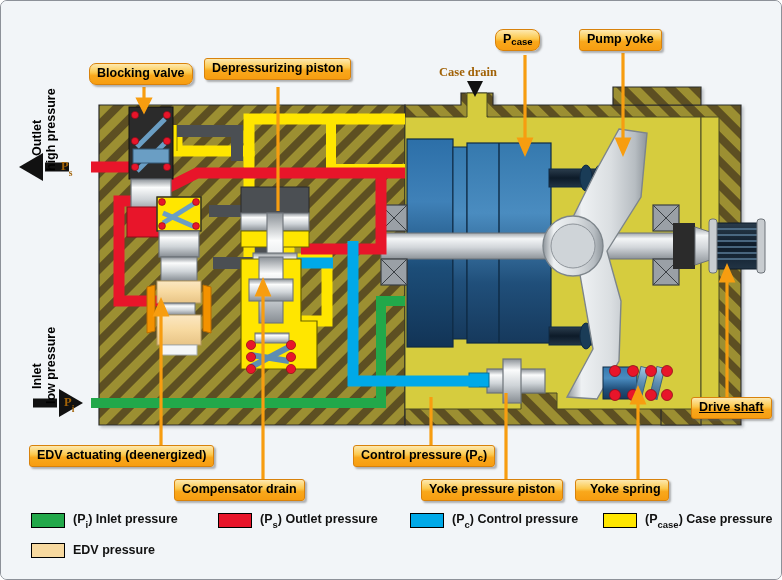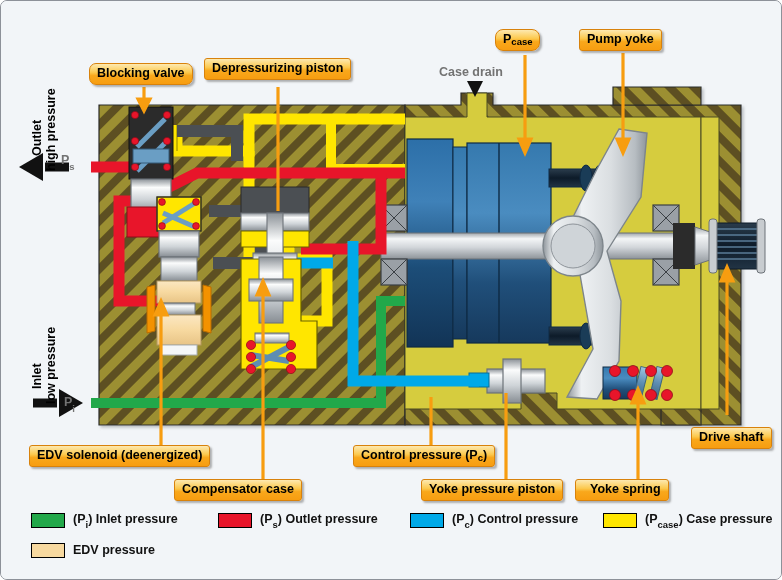--- a/index.html
+++ b/index.html
@@ -14,22 +14,22 @@
        border:1px solid #d8820c;border-radius:3px;
        color:#000;font-weight:bold;font-size:12.5px;
        font-family:"Liberation Sans",sans-serif;
        padding:2px 7px 3px 7px;white-space:nowrap;line-height:15px;
        box-shadow:2px 2px 2px rgba(90,90,90,.45);text-align:center;}
   .lbl sub{font-size:9.5px;font-weight:bold;vertical-align:baseline;
            position:relative;top:2px;}
   .vlabel{position:absolute;color:#000;font-weight:bold;font-size:12.5px;
           line-height:13.5px;white-space:nowrap;
           transform-origin:0 0;transform:rotate(-90deg);}
-  .flat{position:absolute;color:#737373;font-weight:bold;font-size:12.5px;
-        white-space:nowrap;}
+  .flat{position:absolute;color:#a16207;font-weight:bold;font-size:12.5px;
+        white-space:nowrap;font-family:Liberation Serif, serif;}
   .flat sub{font-size:9.5px;position:relative;top:2px;}
   #legend{position:absolute;left:12px;top:508px;width:756px;height:60px;}
   .lgrow{position:absolute;left:0;width:756px;height:26px;}
   .lgitem{position:absolute;height:22px;display:flex;align-items:center;}
   .sw{width:34px;height:15px;border:1.5px solid #000;box-sizing:border-box;
       margin-right:8px;flex:0 0 auto;}
   .lgtxt{font-size:12.5px;font-weight:bold;color:#111;white-space:nowrap;}
   .lgtxt sub{font-size:9.5px;position:relative;top:2px;}
 </style>
 </head>
@@ -341,49 +341,49 @@
   <div class="lbl" style="left:203px;top:46px;margin-top:11px;">
     <span>Depressurizing piston</span>
   </div>
   <div class="lbl" style="left:494px;top:28px;border-radius:8px;">
     <span>P</span><sub>case</sub>
   </div>
   <div class="lbl" style="left:578px;top:28px;">
     <span>Pump yoke</span>
   </div>
   <div class="lbl" style="left:28px;top:444px;">
-    <span>EDV solenoid (deenergized)</span>
+    <span>EDV actuating (deenergized)</span>
   </div>
   <div class="lbl" style="left:173px;top:478px;">
-    <span>Compensator case</span>
+    <span>Compensator drain</span>
   </div>
   <div class="lbl" style="left:352px;top:444px;">
     <span>Control pressure (P</span><sub>c</sub><span>)</span>
   </div>
   <div class="lbl" style="left:420px;top:478px;">
     <span>Yoke pressure piston</span>
   </div>
   <div class="lbl" style="left:574px;top:478px;padding-left:14px;">
     <span>Yoke spring</span>
   </div>
-  <div class="lbl" style="left:690px;top:426px;">
+  <div class="lbl" style="left:690px;top:396px;text-decoration:underline;">
     <span>Drive shaft</span>
   </div>
 
   <div class="flat" style="left:438px;top:64px;">
     <span>Case drain</span>
   </div>
 
   <div class="vlabel" style="left:30px;top:155px;">
     <span>Outlet</span>
   </div>
   <div class="vlabel" style="left:44px;top:170px;">
     <span>high pressure</span>
   </div>
-  <div class="flat" style="left:60px;top:152px;">
+  <div class="flat" style="left:60px;top:158px;">
     <span>P</span><sub>s</sub>
   </div>
 
   <div class="vlabel" style="left:30px;top:388px;">
     <span>Inlet</span>
   </div>
   <div class="vlabel" style="left:44px;top:403px;">
     <span>low pressure</span>
   </div>
   <div class="flat" style="left:63px;top:394px;text-align:center;">

